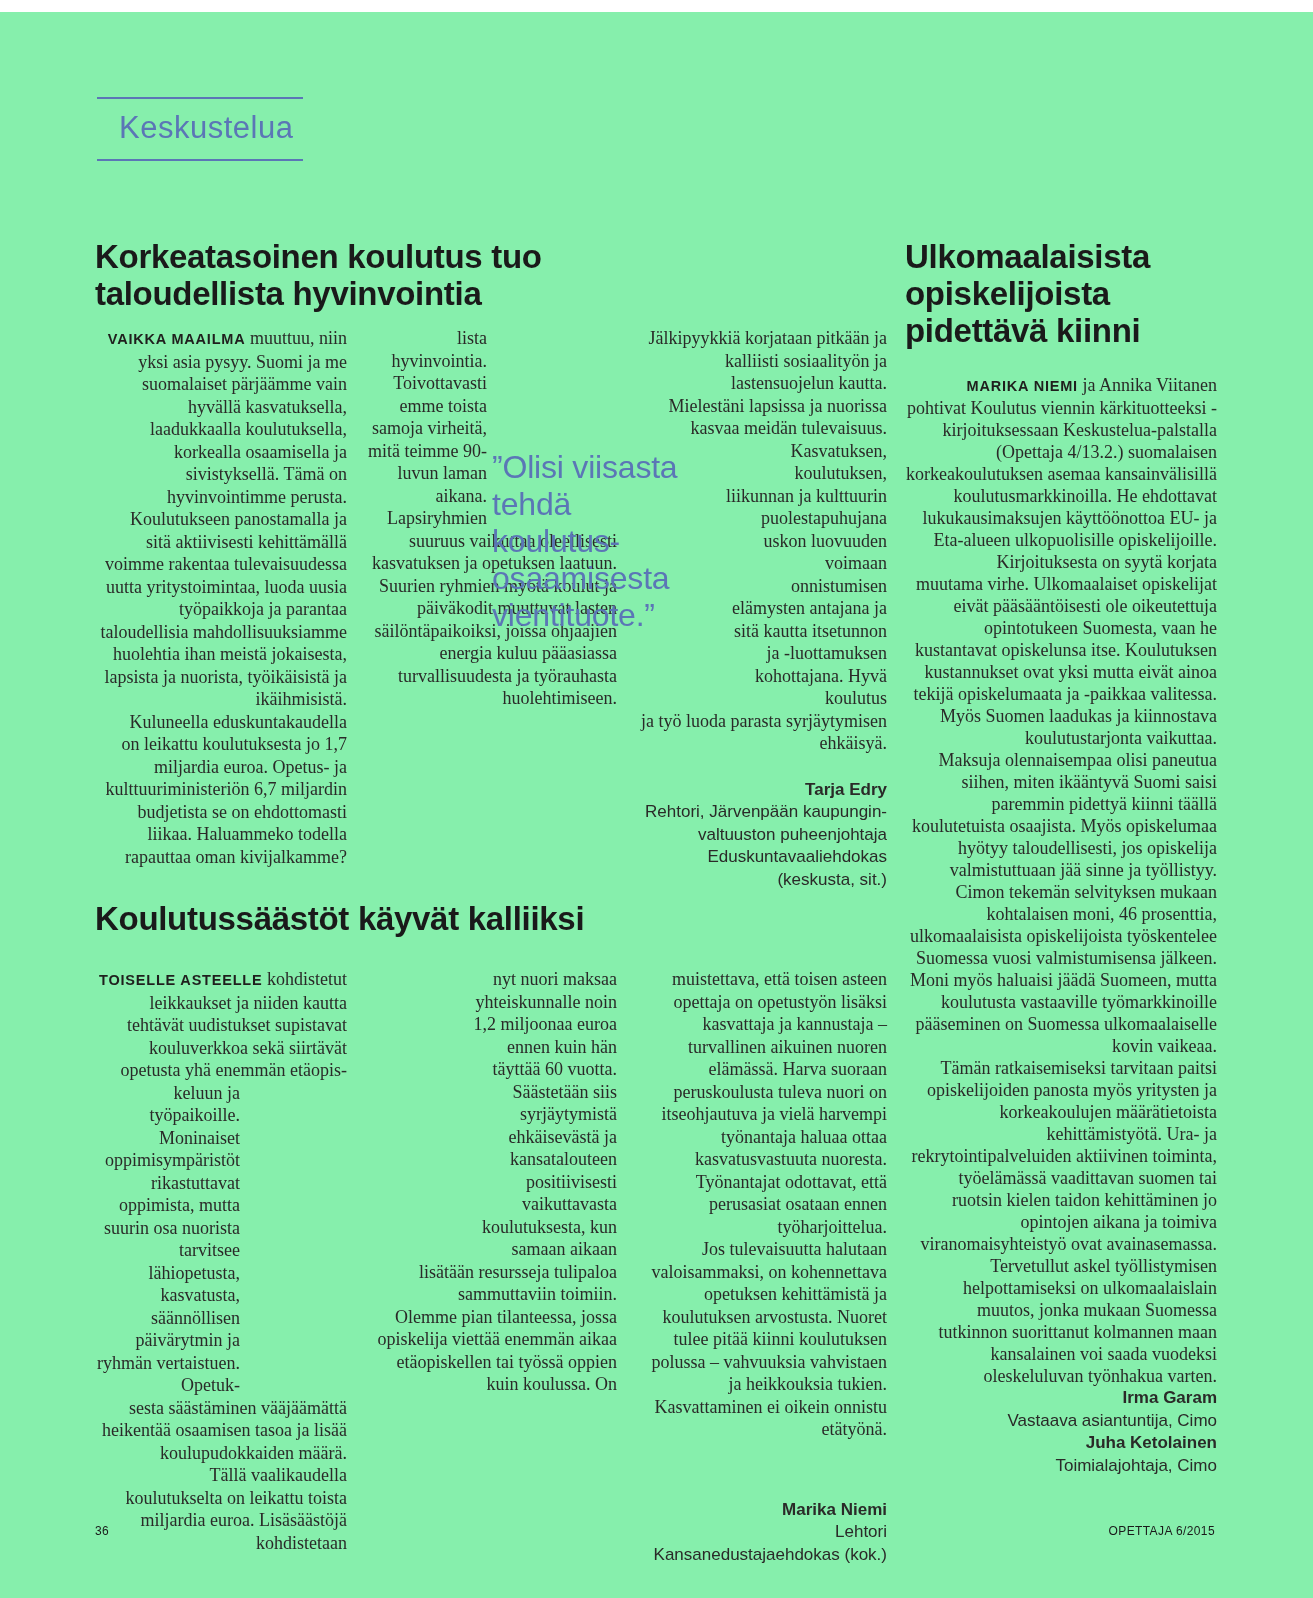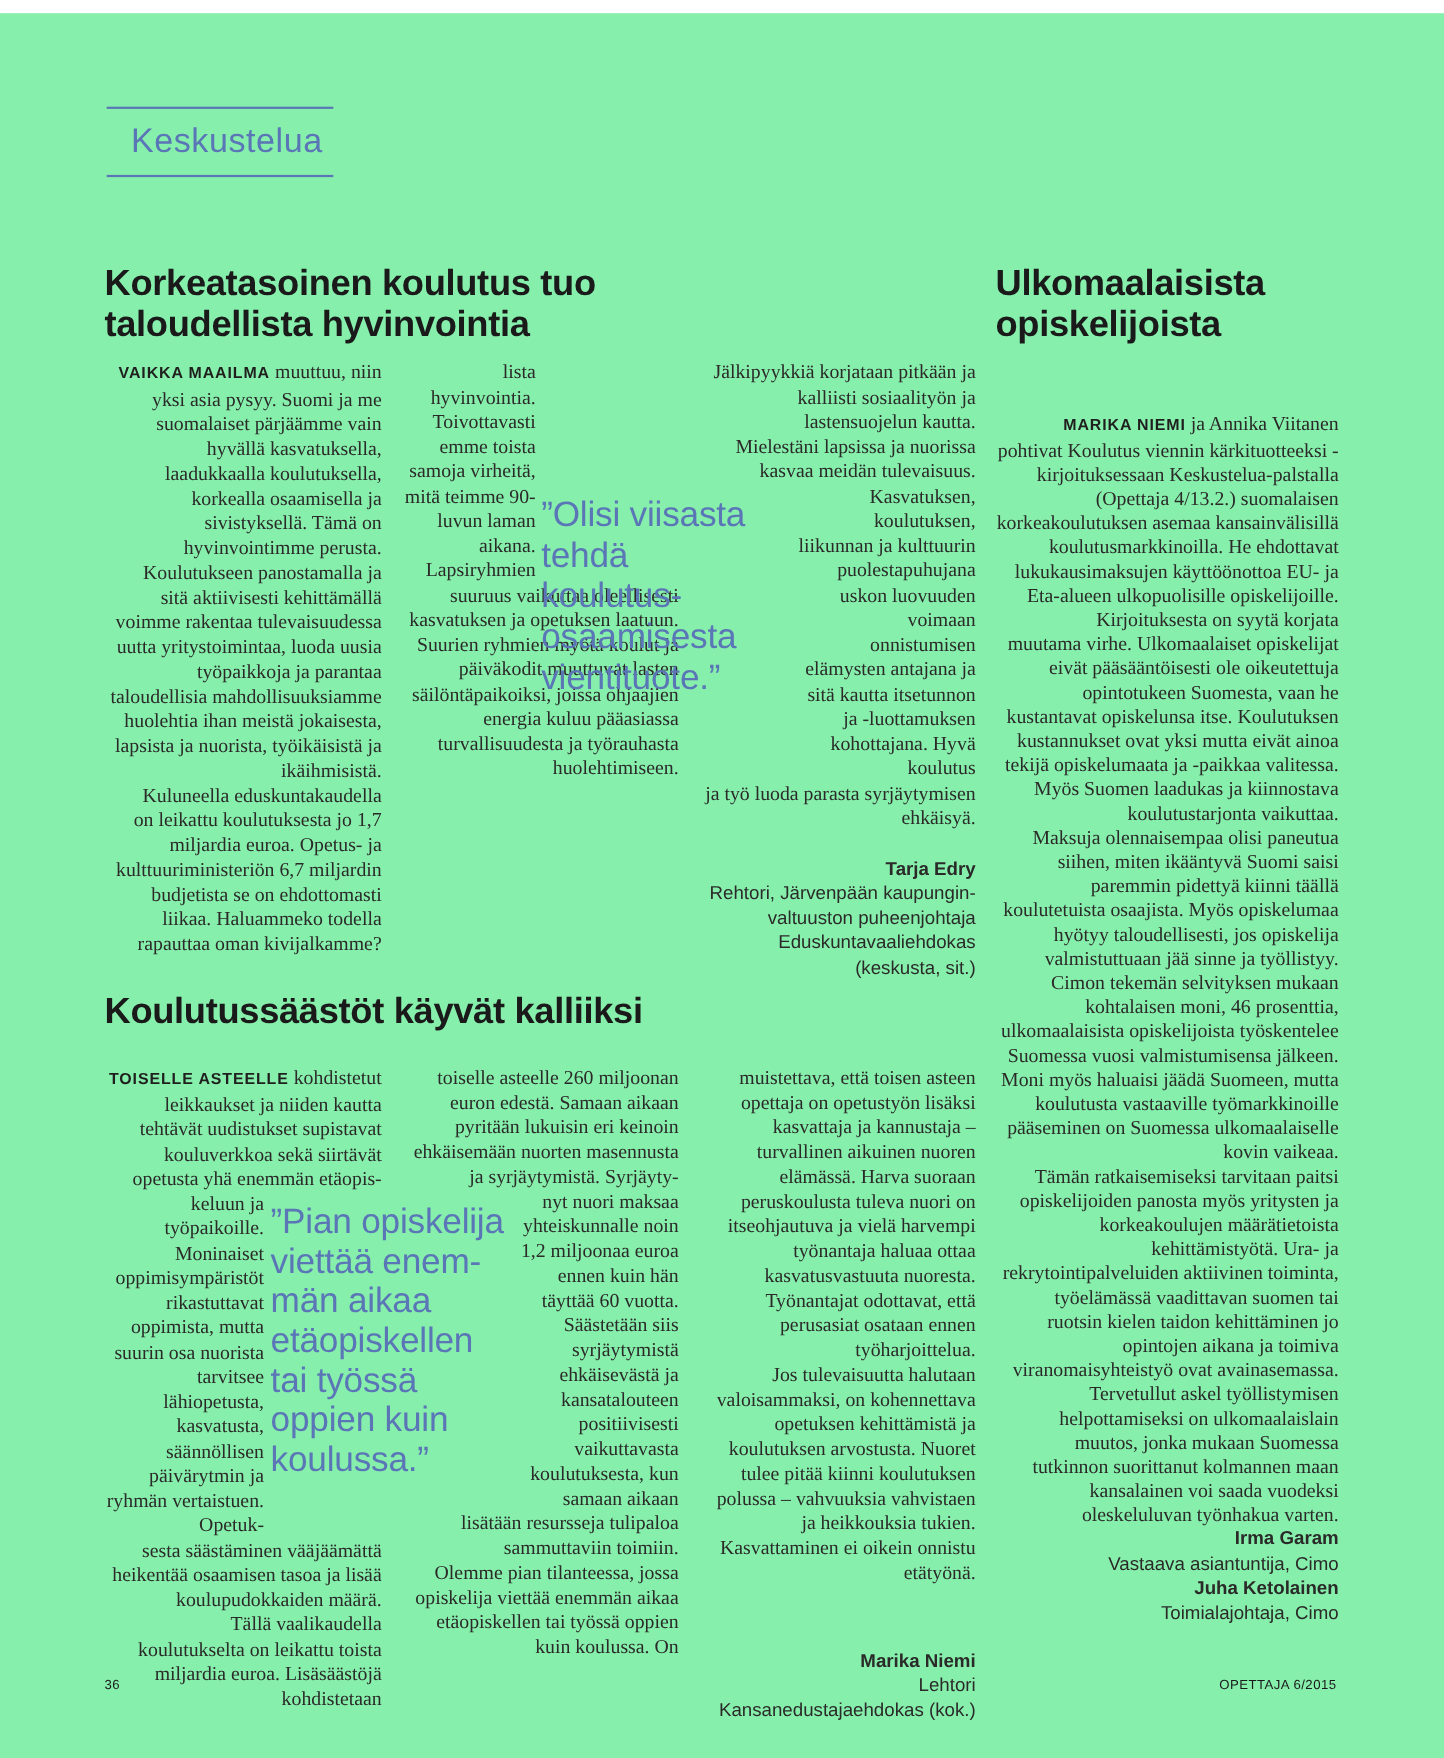--- a/index.html
+++ b/index.html
@@ -127,20 +127,21 @@
     <div>”Olisi viisasta</div>
     <div>tehdä</div>
     <div>koulutus-</div>
     <div>osaamisesta</div>
     <div>vientituote.”</div>
   </div>
 
   <div class="abs title" style="left:905px; top:226px; width:312px;">
     <div>Ulkomaalaisista</div>
     <div>opiskelijoista</div>
+    <div>pidettävä kiinni</div>
   </div>
 
   <div class="abs bodycol" style="left:905px; top:362px; width:312px; line-height:22px;">
     <div class="seg"><span class="lead-caps">MARIKA NIEMI</span><span> ja Annika Viitanen pohtivat Koulutus viennin kärkituotteeksi -kirjoituksessaan Keskustelua-palstalla (Opettaja 4/13.2.) suomalaisen korkeakoulutuksen asemaa kansainvälisillä koulutusmarkkinoilla. He ehdottavat lukukausimaksujen käyttöönottoa EU- ja Eta-alueen ulkopuolisille opiskelijoille.</span></div>
     <div class="seg indent">Kirjoituksesta on syytä korjata muutama virhe. Ulkomaalaiset opiskelijat eivät pääsääntöisesti ole oikeutettuja opintotukeen Suomesta, vaan he kustantavat opiskelunsa itse. Koulutuksen kustannukset ovat yksi mutta eivät ainoa tekijä opiskelumaata ja -paikkaa valitessa. Myös Suomen laadukas ja kiinnostava koulutustarjonta vaikuttaa.</div>
     <div class="seg indent">Maksuja olennaisempaa olisi paneutua siihen, miten ikääntyvä Suomi saisi paremmin pidettyä kiinni täällä koulutetuista osaajista. Myös opiskelumaa hyötyy taloudellisesti, jos opiskelija valmistuttuaan jää sinne ja työllistyy.</div>
     <div class="seg indent">Cimon tekemän selvityksen mukaan kohtalaisen moni, 46 prosenttia, ulkomaalaisista opiskelijoista työskentelee Suomessa vuosi valmistumisensa jälkeen. Moni myös haluaisi jäädä Suomeen, mutta koulutusta vastaaville työmarkkinoille pääseminen on Suomessa ulkomaalaiselle kovin vaikeaa.</div>
     <div class="seg indent">Tämän ratkaisemiseksi tarvitaan paitsi opiskelijoiden panosta myös yritysten ja korkeakoulujen määrätietoista kehittämistyötä. Ura- ja rekrytointipalveluiden aktiivinen toiminta, työelämässä vaadittavan suomen tai ruotsin kielen taidon kehittäminen jo opintojen aikana ja toimiva viranomaisyhteistyö ovat avainasemassa.</div>
     <div class="seg indent">Tervetullut askel työllistymisen helpottamiseksi on ulkomaalaislain muutos, jonka mukaan Suomessa tutkinnon suorittanut kolmannen maan kansalainen voi saada vuodeksi oleskeluluvan työnhakua varten.</div>
     <div class="sig">
@@ -154,42 +155,32 @@
   <div class="abs title" style="left:95px; top:888px; width:700px;">Koulutussäästöt käyvät kalliiksi</div>
 
   <div class="abs bodycol" style="left:95px; top:956px; width:252px;">
     <div class="seg"><span class="lead-caps">TOISELLE ASTEELLE</span><span> kohdistetut leikkaukset ja niiden kautta tehtävät uudistukset supistavat kouluverkkoa sekä siirtävät opetusta yhä enemmän etäopis-</span></div>
     <div style="width:145px;">keluun ja työpaikoille. Moninaiset oppimisympäristöt rikastuttavat oppimista, mutta suurin osa nuorista tarvitsee lähiopetusta, kasvatusta, säännöllisen päivärytmin ja ryhmän vertaistuen. Opetuk-</div>
     <div class="seg">sesta säästäminen vääjäämättä heikentää osaamisen tasoa ja lisää koulupudokkaiden määrä.</div>
     <div class="seg indent">Tällä vaalikaudella koulutukselta on leikattu toista miljardia euroa. Lisäsäästöjä kohdistetaan</div>
   </div>
 
   <div class="abs bodycol" style="left:365px; top:956px; width:252px;">
-    <div class="seg">toiselle asteelle 260 miljoonan euron edestä. Samaan aikaan pyritään lukuisin eri keinoin ehkäisemään nuorten masennusta ja syrjäytymistä. Syrjäyty-</div>
     <div style="margin-left:105px; width:147px;">nyt nuori maksaa yhteiskunnalle noin 1,2 miljoonaa euroa ennen kuin hän täyttää 60 vuotta. Säästetään siis syrjäytymistä ehkäisevästä ja kansatalouteen positiivisesti vaikuttavasta koulutuksesta, kun samaan aikaan</div>
     <div class="seg">lisätään resursseja tulipaloa sammuttaviin toimiin.</div>
     <div class="seg indent">Olemme pian tilanteessa, jossa opiskelija viettää enemmän aikaa etäopiskellen tai työssä oppien kuin koulussa. On</div>
   </div>
 
   <div class="abs bodycol" style="left:635px; top:956px; width:252px;">
     <div class="seg">muistettava, että toisen asteen opettaja on opetustyön lisäksi kasvattaja ja kannustaja – turvallinen aikuinen nuoren elämässä. Harva suoraan peruskoulusta tuleva nuori on itseohjautuva ja vielä harvempi työnantaja haluaa ottaa kasvatusvastuuta nuoresta. Työnantajat odottavat, että perusasiat osataan ennen työharjoittelua.</div>
     <div class="seg indent">Jos tulevaisuutta halutaan valoisammaksi, on kohennettava opetuksen kehittämistä ja koulutuksen arvostusta. Nuoret tulee pitää kiinni koulutuksen polussa – vahvuuksia vahvistaen ja heikkouksia tukien. Kasvattaminen ei oikein onnistu etätyönä.</div>
     <div class="sig" style="margin-top:58px;">
       <div class="name">Marika Niemi</div>
       <div>Lehtori</div>
       <div>Kansanedustajaehdokas (kok.)</div>
     </div>
   </div>
 
-  <div class="abs pullquote pq2" style="left:246px; top:1080px; width:215px;">
-    <div>”Pian opiskelija</div>
-    <div>viettää enem-</div>
-    <div>män aikaa</div>
-    <div>etäopiskellen</div>
-    <div>tai työssä</div>
-    <div>oppien kuin</div>
-    <div>koulussa.”</div>
-  </div>
 
   <div class="abs footer" style="left:95px; top:1512px;">36</div>
   <div class="abs footer" style="right:98px; top:1512px; text-align:right;">OPETTAJA 6/2015</div>
 
 </div>
 
 </body></html>

